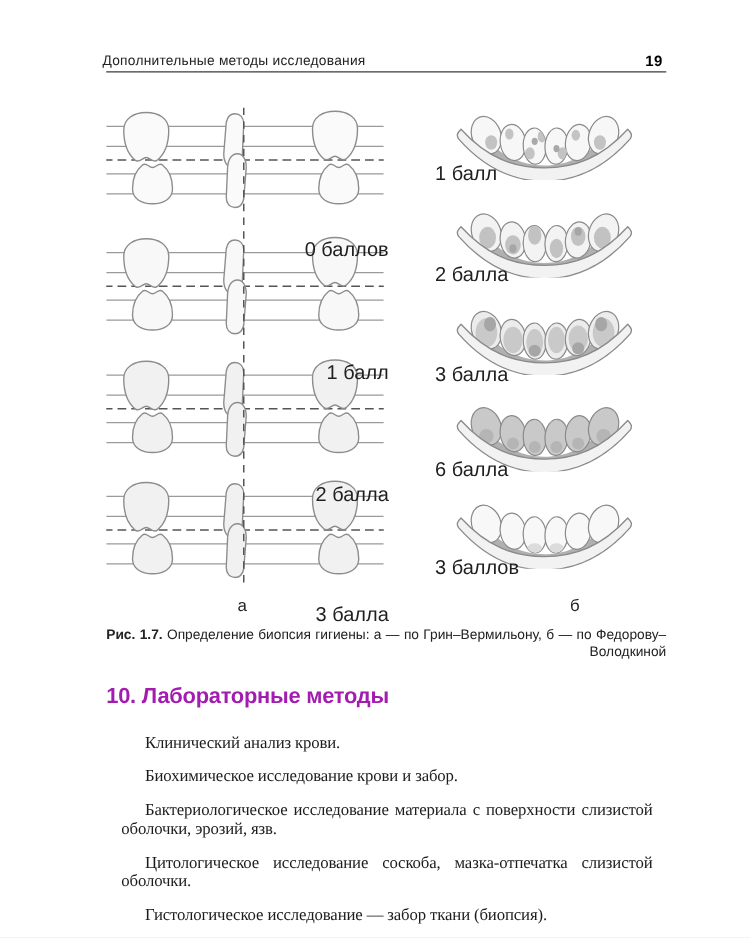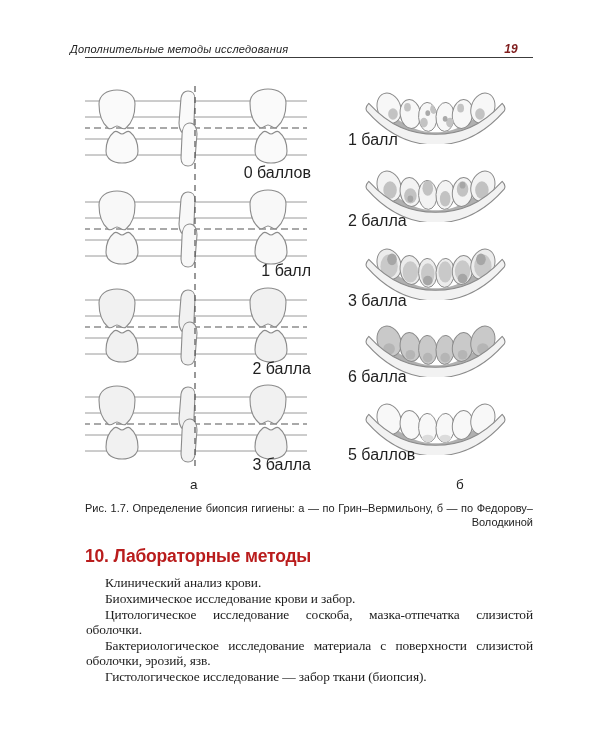--- a/index.html
+++ b/index.html
@@ -1,35 +1,35 @@
 <!DOCTYPE html>
 <html><head>
 <meta charset="utf-8">
 <style>
   html,body{margin:0;padding:0;background:#e9e9e9;}
   .page{position:relative;width:600px;height:750px;background:#ffffff;overflow:hidden;
         font-family:"Liberation Sans",sans-serif;color:#1a1a1a;margin:0 auto;}
-  .runhead{position:absolute;left:70px;top:43px;width:448px;font-size:11px;letter-spacing:.2px;color:#222;font-style:italic;}
-  .runhead .pagenum{position:absolute;right:0;top:-1px;font-weight:bold;font-size:12px;color:#7f1d1d;}
+  .runhead{position:absolute;left:82px;top:43px;width:448px;font-size:11px;letter-spacing:.2px;color:#222;}
+  .runhead .pagenum{position:absolute;right:0;top:-1px;font-weight:bold;font-size:12px;color:#000000;}
   .rule{position:absolute;left:85px;top:57px;width:448px;height:1px;background:#3c3c3c;}
   .fig{position:absolute;left:0;top:0;width:600px;height:750px;}
   svg.abs{position:absolute;}
   .flabel{position:absolute;font-size:16px;color:#1f1f1f;white-space:nowrap;}
-  .lab-r{right:289px;text-align:right;}
+  .lab-r{right:289px;text-align:right;margin-top:28px;}
   .lab-l{left:348px;}
   .letter{position:absolute;top:477px;font-size:13.5px;color:#1f1f1f;}
   .caption{position:absolute;left:85px;top:501px;width:448px;font-size:11px;line-height:14px;color:#222;}
   .cap1{text-align:justify;text-align-last:justify;}
-  .cap1 .capbold{font-weight:normal;}
+  .cap1 .capbold{font-weight:bold;}
   .cap2{text-align:right;}
   .heading{position:absolute;left:85px;top:546px;margin:0;font-size:17.5px;font-weight:bold;
-           letter-spacing:-.2px;color:#b91c1c;}
+           letter-spacing:-.2px;color:#a21caf;}
   .bodytext{position:absolute;left:85px;top:574px;width:449px;font-family:"Liberation Serif",serif;
             font-size:13.4px;line-height:15px;text-align:justify;color:#1c1c1c;letter-spacing:-.1px;}
-  .bodytext p{margin:1px;text-indent:19px;font-family:Liberation Serif, serif;}
+  .bodytext p{margin:12px;text-indent:19px;font-family:Liberation Serif, serif;}
 </style>
 </head>
 <body>
 
 <div class="page">
 
   <svg width="0" height="0" style="position:absolute" aria-hidden="true">
     <defs>
       <path id="tMa" d="M18,0 C28,0 36,5 36,14 C36,24 33,33 27,38 C24,41 21,36 18,36 C15,36 12,41 9,38 C3,33 0,24 0,14 C0,5 8,0 18,0 Z"></path>
       <path id="tMb" d="M17,32 C26,32 33,28 33,20 C33,12 30,5 25,1 C22,-1.5 20,3 17,3 C14,3 12,-1.5 9,1 C4,5 1,12 1,20 C1,28 8,32 17,32 Z"></path>
@@ -162,33 +162,33 @@
 
     <span class="flabel lab-r" style="top:164px">0 баллов</span>
     <span class="flabel lab-r" style="top:262px">1 балл</span>
     <span class="flabel lab-r" style="top:360px">2 балла</span>
     <span class="flabel lab-r" style="top:456px">3 балла</span>
 
     <span class="flabel lab-l" style="top:131px">1 балл</span>
     <span class="flabel lab-l" style="top:212px">2 балла</span>
     <span class="flabel lab-l" style="top:292px">3 балла</span>
     <span class="flabel lab-l" style="top:368px">6 балла</span>
-    <span class="flabel lab-l" style="top:446px">5 баллов</span>
+    <span class="flabel lab-l" style="top:446px">3 баллов</span>
 
     <span class="letter" style="left:190px">а</span>
     <span class="letter" style="left:456px">б</span>
 
     <div class="caption">
       <div class="cap1"><span class="capbold">Рис. 1.7.</span> <span>Определение биопсия гигиены: а — по Грин–Вермильону, б — по Федорову–</span></div>
       <div class="cap2">Володкиной</div>
     </div>
   </div>
 
   <h2 class="heading">10. Лабораторные методы</h2>
   <div class="bodytext">
     <p>Клинический анализ крови.</p>
     <p>Биохимическое исследование крови и забор.</p>
+    <p>Бактериологическое исследование материала с поверхности сли­зи­стой оболочки, эрозий, язв.</p>
     <p>Цитологическое исследование соскоба, мазка-отпечатка слизистой оболочки.</p>
-    <p>Бактериологическое исследование материала с поверхности сли­зи­стой оболочки, эрозий, язв.</p>
     <p>Гистологическое исследование — забор ткани (биопсия).</p>
   </div>
 
 </div>
 
 </body></html>

